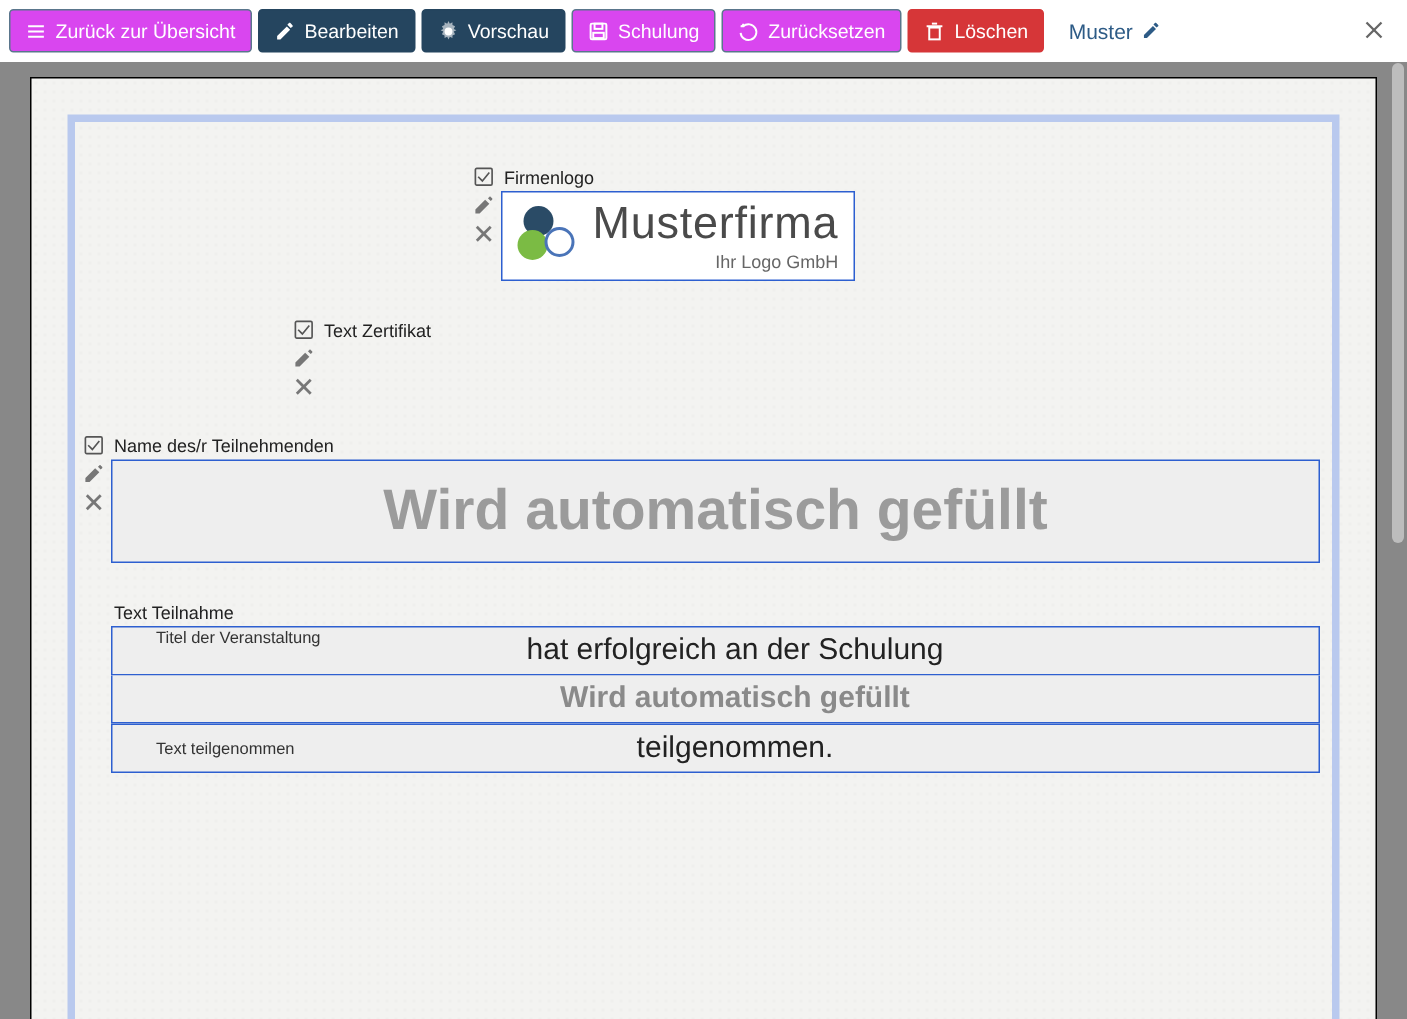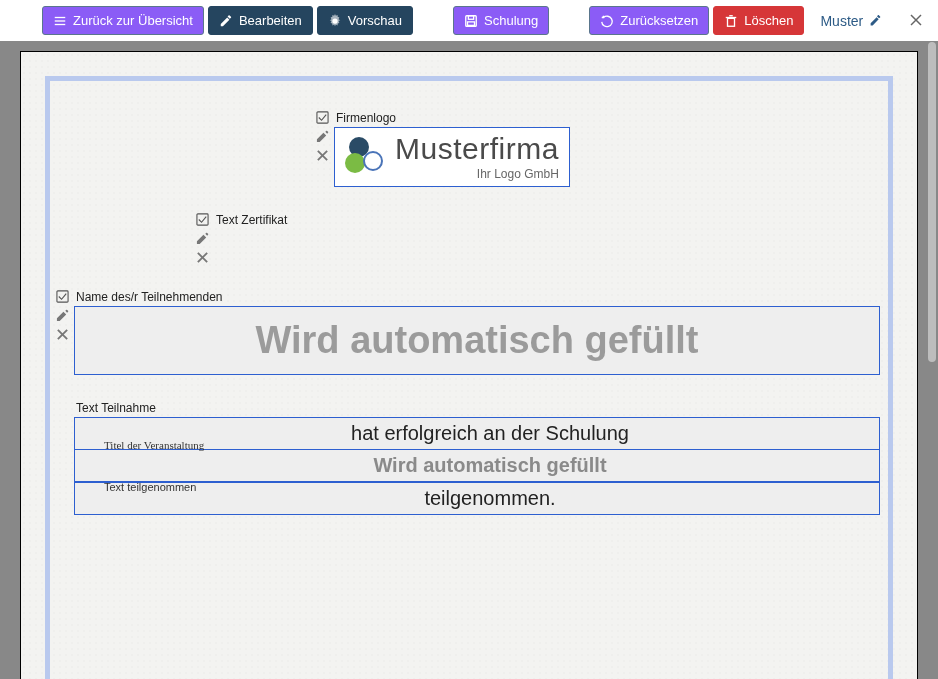--- a/index.html
+++ b/index.html
@@ -1,21 +1,21 @@
 <!DOCTYPE html>
 <html><head>
 <meta charset="utf-8">
 <style>
 * { box-sizing: border-box; margin: 0; padding: 0; }
 body { font-family: -apple-system, BlinkMacSystemFont, "Segoe UI", Helvetica, Arial, sans-serif; background: #fff; width: 938px; height: 679px; overflow: hidden; position: relative; }
 
 
 .toolbar { display: flex; align-items: center; gap: 4px; padding: 6px; background: #fff; }
 .btn { display: inline-flex; align-items: center; gap: 6px; padding: 6px 10px; border-radius: 3px; font-size: 13px; border: 1px solid transparent; cursor: pointer; color: #fff; white-space: nowrap; }
-.btn-gray { background: #8b5cf6; border-color: #5a768c; margin-left: 36px; }
+.btn-gray { background: #d946ef; border-color: #5a768c; }
 .btn-dark { background: #25455f; border-color: #25455f; }
 .btn-red  { background: #d63638; border-color: #d63638; }
 .btn .ic { width: 14px; height: 14px; display: inline-block; }
 
 .title-area { display: flex; align-items: center; gap: 6px; margin-left: 12px; color: #2d5b86; font-size: 14px; }
 .close-x { position: absolute; right: 14px; top: 12px; cursor: pointer; color: #666; }
 
 
 .stage { background: #888; padding: 10px 10px 0 10px; height: calc(679px - 40px); overflow: auto; position: relative; }
 .scrollthumb { position: absolute; right: 2px; top: 42px; width: 8px; height: 320px; background: #bdbdbd; border-radius: 4px; }
@@ -276,24 +276,24 @@
             <span class="ticon">
                 <svg viewBox="0 0 14 14" stroke="#777" stroke-width="2">
                   <line x1="2" y1="2" x2="12" y2="12"></line>
                   <line x1="12" y1="2" x2="2" y2="12"></line>
                 </svg>
               </span>
           </div>
           <div class="content">
             <div class="label">Text Teilnahme</div>
             <div class="boxrow">
-              <div class="label-over" style="top:22px;font-family:Liberation Serif, serif;">Titel der Veranstaltung</div>
+              <div class="label-over" style="top:2px;">Titel der Veranstaltung</div>
               <div class="box box-line">hat erfolgreich an der Schulung</div>
               <div class="box box-line box-autofill">Wird automatisch gefüllt</div>
-              <div class="label-over" style="top:64px;">Text teilgenommen</div>
+              <div class="label-over" style="top:76px;">Text teilgenommen</div>
               <div class="box box-line">teilgenommen.</div>
             </div>
           </div>
         </div>
       </div>
 
     </div>
   </div>
 </div>
 <div class="scrollthumb"></div>

